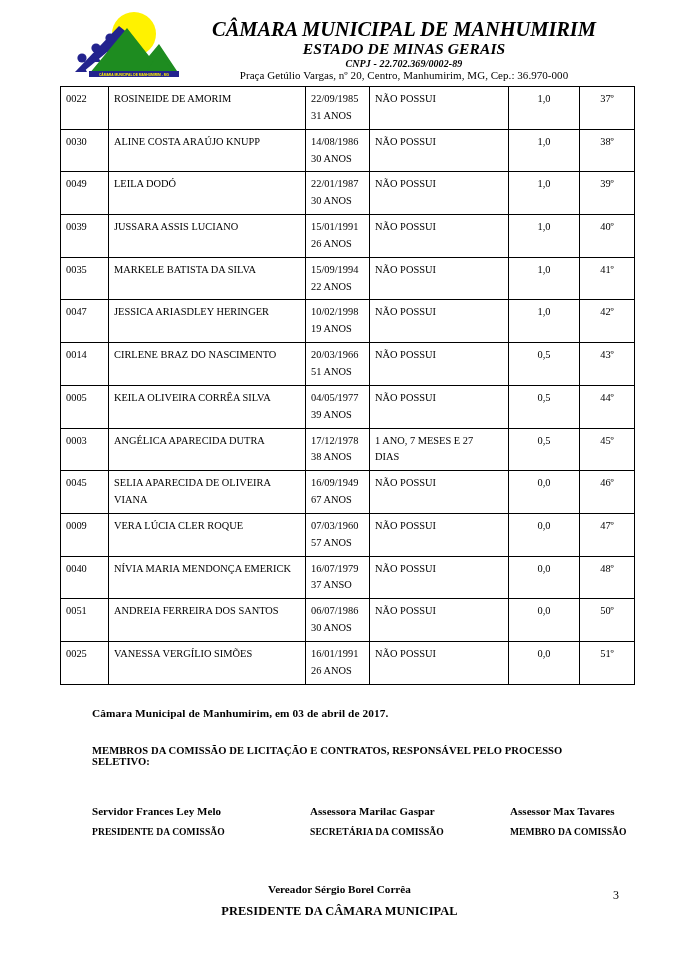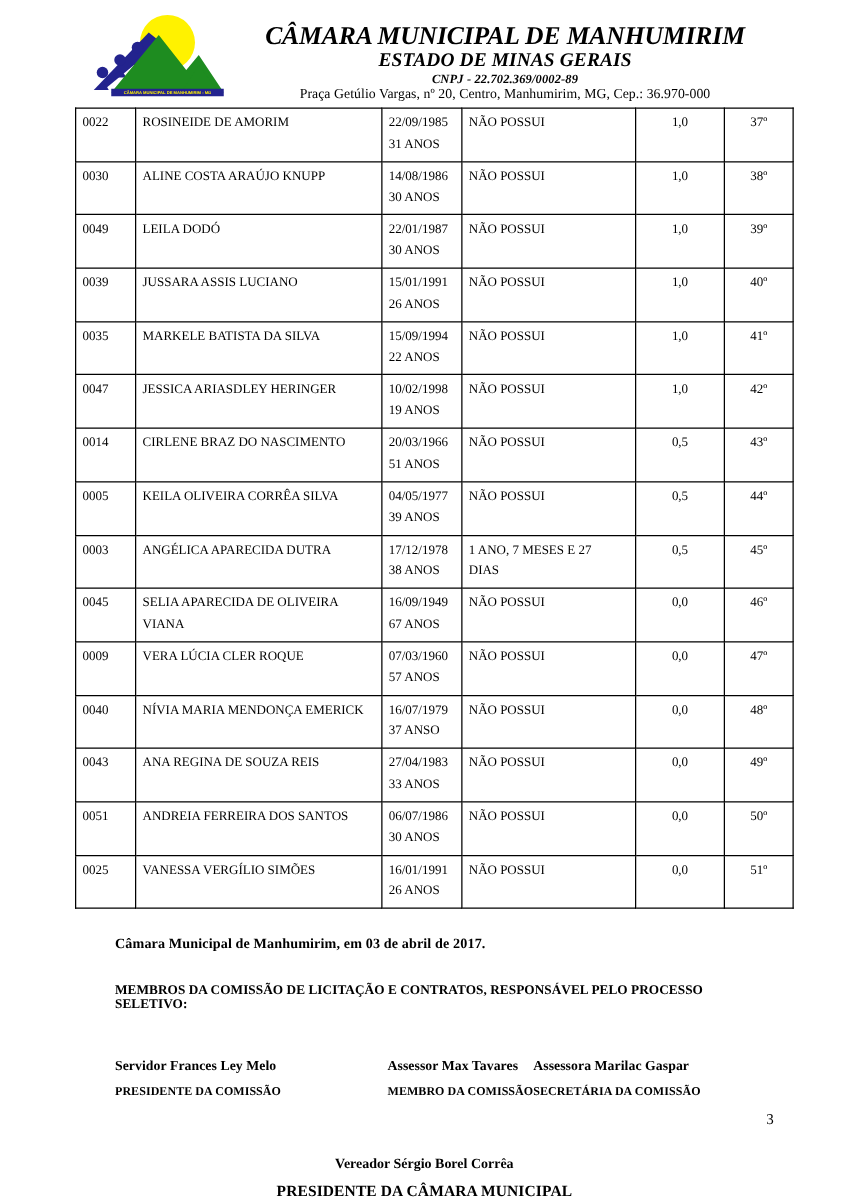--- a/index.html
+++ b/index.html
@@ -443,41 +443,20 @@
           </td>
           <td class="c-score">
             <span class="sub-line">0,0</span>
           </td>
           <td class="c-rank">
             <span class="sub-line">48º</span>
           </td>
         </tr>
         <tr>
           <td class="c-insc">
-            <span class="sub-line">0043</span>
-          </td>
-          <td class="c-name">
-            <span class="sub-line">ANA REGINA DE SOUZA REIS</span>
-          </td>
-          <td class="c-date">
-            <span class="sub-line">27/04/1983</span>
-            <span class="sub-line">33 ANOS</span>
-          </td>
-          <td class="c-exp">
-            <span class="sub-line">NÃO POSSUI</span>
-          </td>
-          <td class="c-score">
-            <span class="sub-line">0,0</span>
-          </td>
-          <td class="c-rank">
-            <span class="sub-line">49º</span>
-          </td>
-        </tr>
-        <tr>
-          <td class="c-insc">
             <span class="sub-line">0051</span>
           </td>
           <td class="c-name">
             <span class="sub-line">ANDREIA FERREIRA DOS SANTOS</span>
           </td>
           <td class="c-date">
             <span class="sub-line">06/07/1986</span>
             <span class="sub-line">30 ANOS</span>
           </td>
           <td class="c-exp">
@@ -517,27 +496,27 @@
 
 <div class="footer">
   <div class="f-date">Câmara Municipal de Manhumirim, em 03 de abril de 2017.</div>
   <div class="f-members">MEMBROS DA COMISSÃO DE LICITAÇÃO E CONTRATOS, RESPONSÁVEL PELO PROCESSO SELETIVO:</div>
 
   <div class="sig-row">
     <div class="sig-col c1">
       <div class="sig-name">Servidor Frances Ley Melo</div>
       <div class="sig-role">PRESIDENTE DA COMISSÃO</div>
     </div>
+    <div class="sig-col c2">
+      <div class="sig-name">Assessora Marilac Gaspar</div>
+      <div class="sig-role">SECRETÁRIA DA COMISSÃO</div>
+    </div>
     <div class="sig-col c3">
       <div class="sig-name">Assessor Max Tavares</div>
       <div class="sig-role">MEMBRO DA COMISSÃO</div>
-    </div>
-    <div class="sig-col c2">
-      <div class="sig-name">Assessora Marilac Gaspar</div>
-      <div class="sig-role">SECRETÁRIA DA COMISSÃO</div>
     </div>
   </div>
 
   <div class="pres-block">
     <div class="pres-name">Vereador Sérgio Borel Corrêa</div>
     <div class="pres-role">PRESIDENTE DA CÂMARA MUNICIPAL</div>
   </div>
 </div>
 
 <div class="page-num">3</div>

